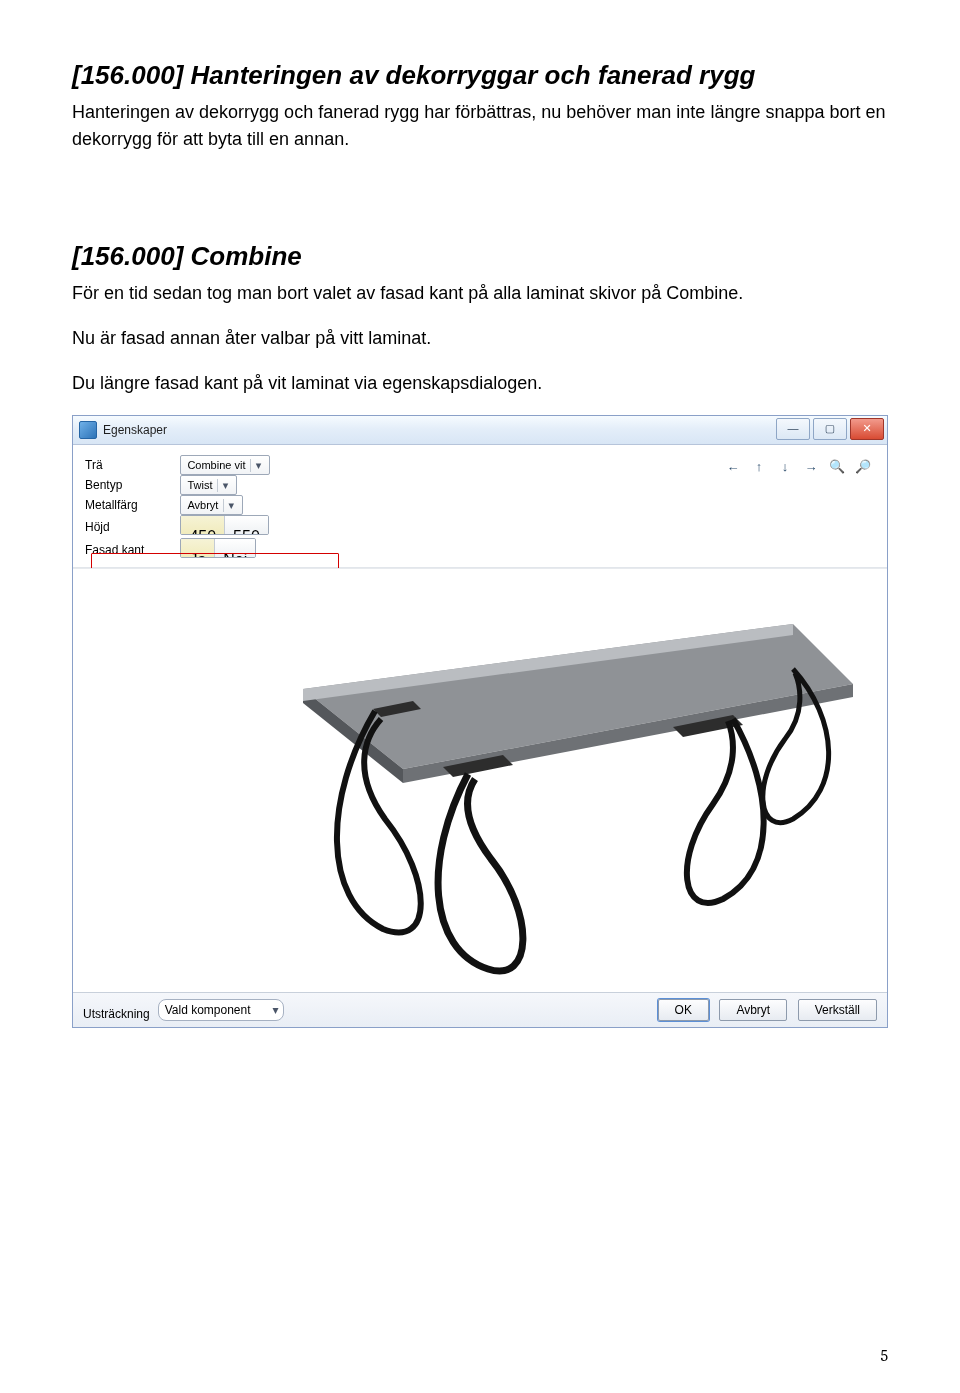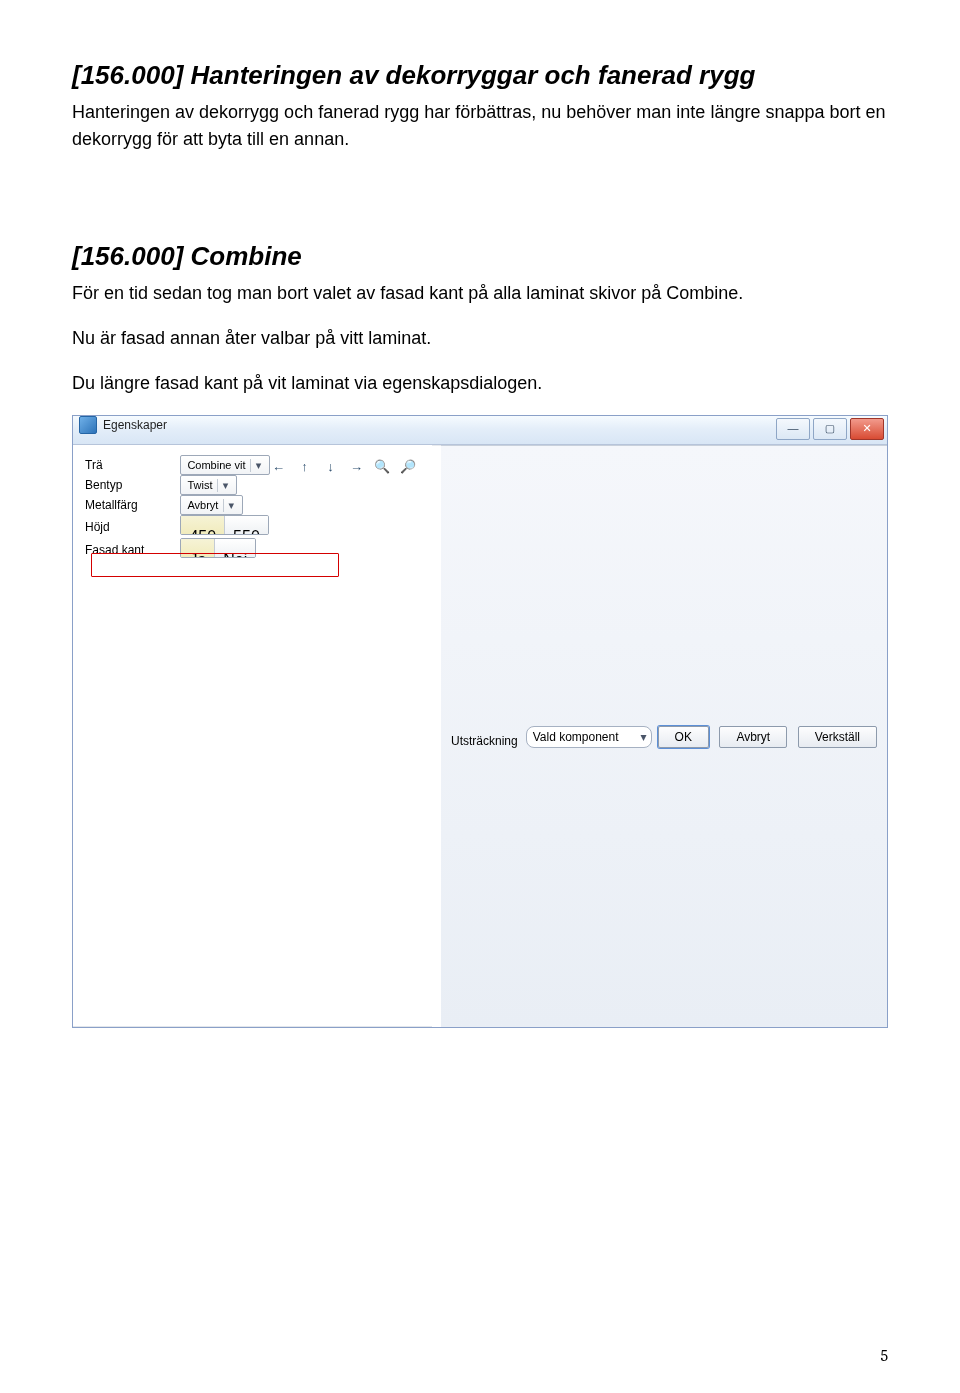--- a/index.html
+++ b/index.html
@@ -27,21 +27,21 @@
   .sp-medium { height: 70px; }
   
   .dialog-outer {
     margin: 14px 0 0 0;
     border: 1px solid #8aa0c8;
     background: #fff;
   }
   .titlebar {
     height: 28px;
     display: flex;
-    align-items: flex-start;
+    align-items: center;
     justify-content: space-between;
     background: linear-gradient(#f6fbff, #e4eef9 45%, #d8e6f5);
     border-bottom: 1px solid #b6c4da;
     padding: 0 0 0 6px;
   }
   .titlebar-left { display:flex; align-items:center; gap:6px;}
   .app-icon {
     width:16px; height:16px; display:inline-block;
     background: linear-gradient(135deg,#6fb0e8,#2d73b8);
     border:1px solid #2565a5; border-radius:2px;
@@ -50,21 +50,21 @@
   .win-btns { display:flex; height:100%; }
   .win-btn {
     width:32px; height:20px; margin-top:2px; margin-right:3px;
     border:1px solid #8ea6c6; background:linear-gradient(#f4f8fd,#dce8f5);
     border-radius:2px; font-size:11px; line-height:18px; text-align:center; color:#33475e;
   }
   .win-close { background:linear-gradient(#f29a8c,#d84b33); border-color:#a0362a; color:#fff;}
   .props-area {
     background:#fff;
     display:flex;
-    flex-direction:row;
+    flex-direction:column;
     height:582px;
     position:relative;
   }
   .props-top {
     background:#fff;
     padding:10px 10px 6px 12px;
     border-bottom:1px solid #e2e6eb;
     display:flex;
     justify-content:space-between;
     align-items:flex-start;

